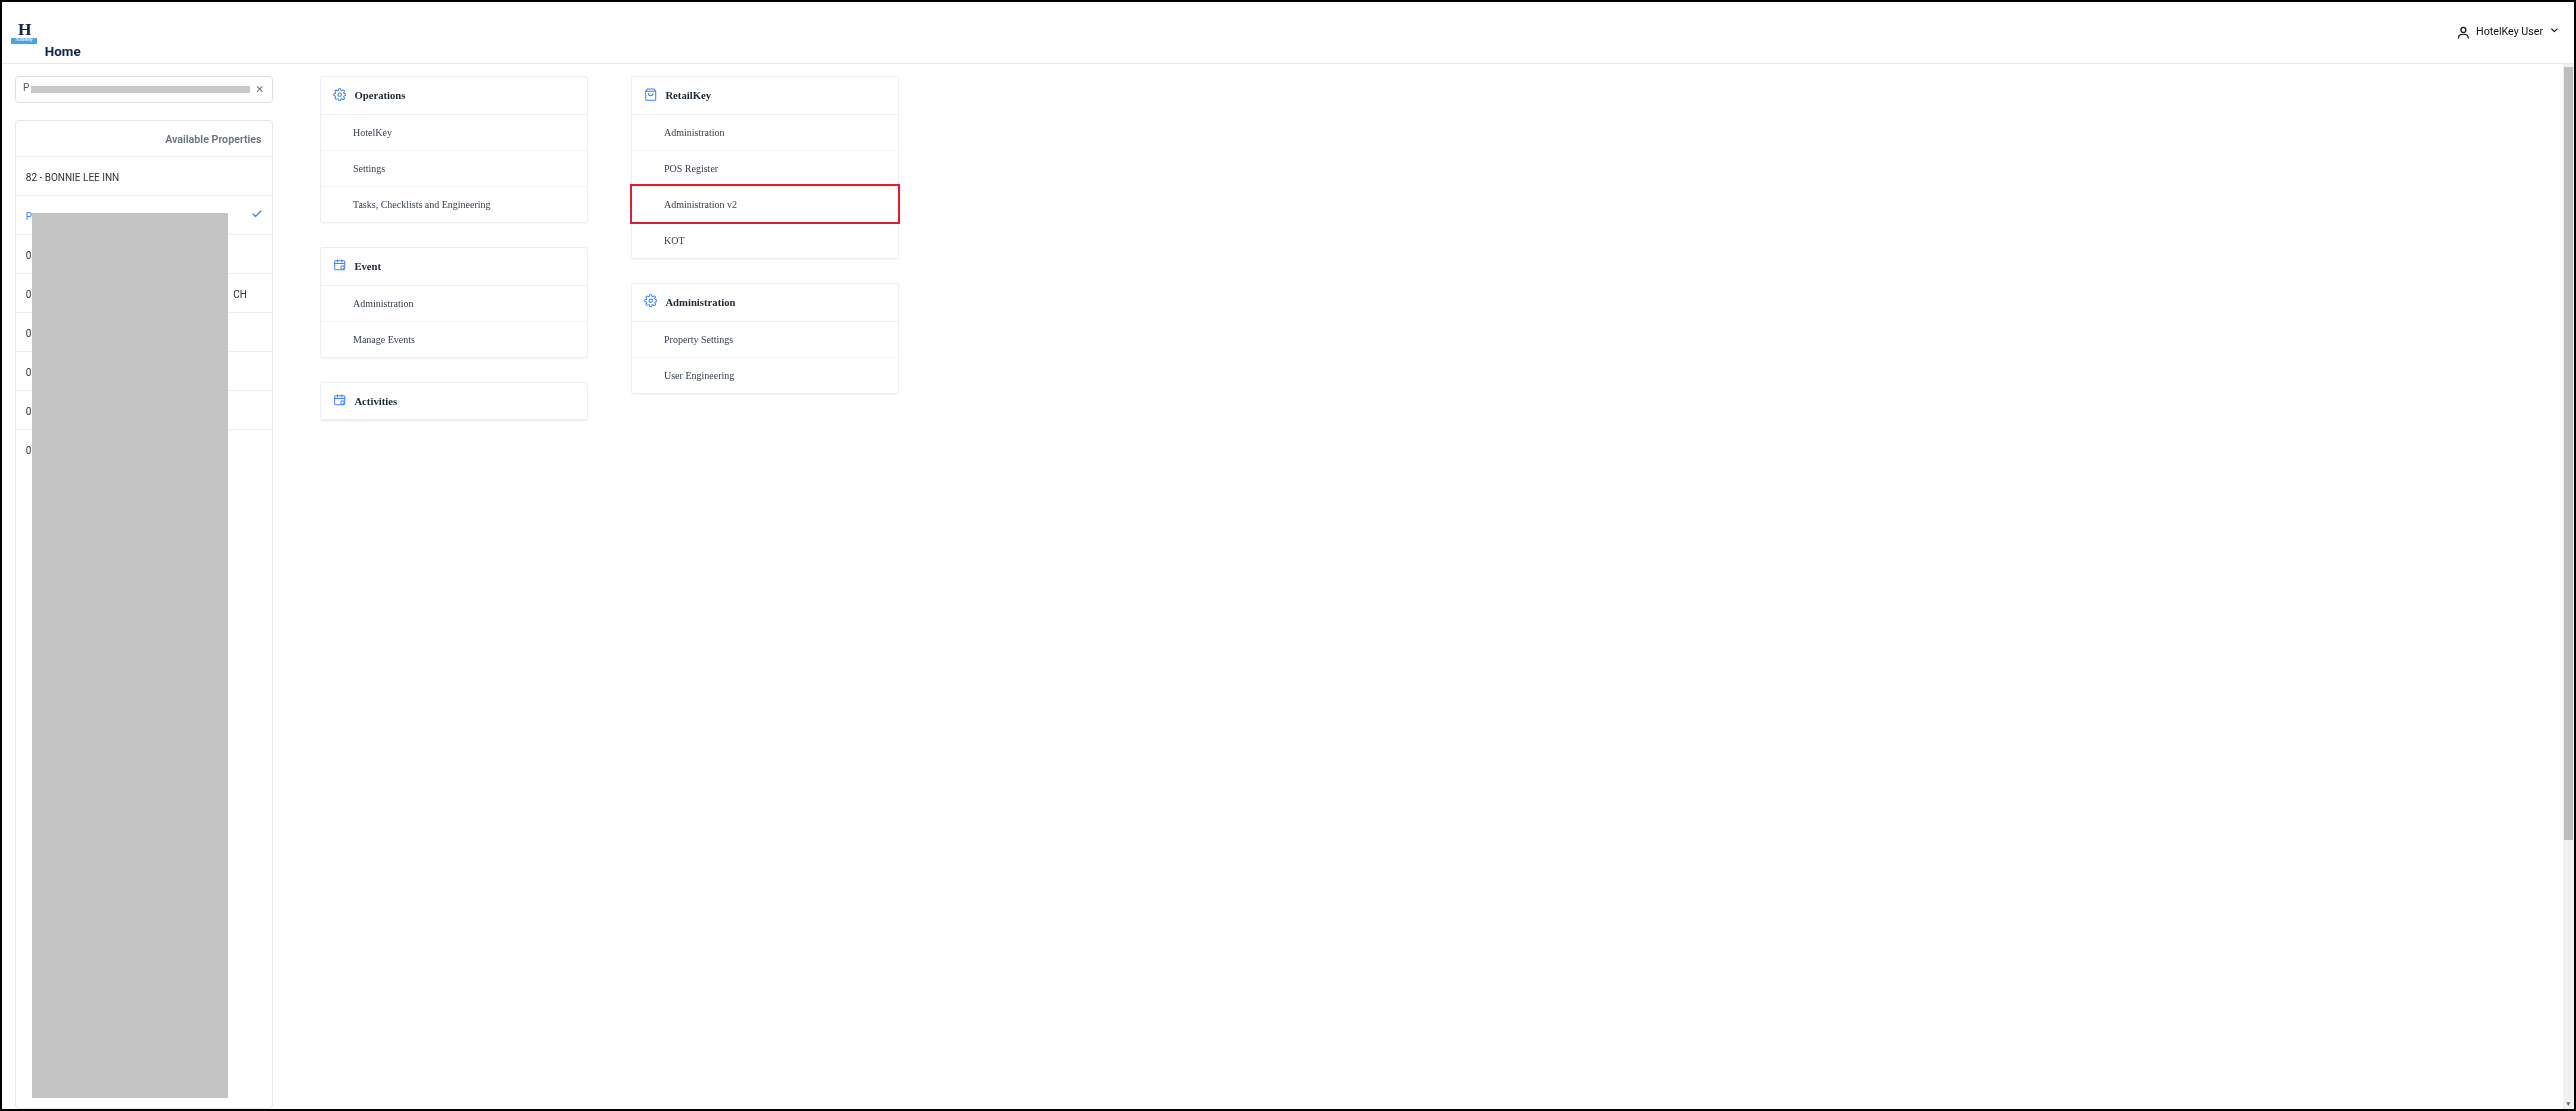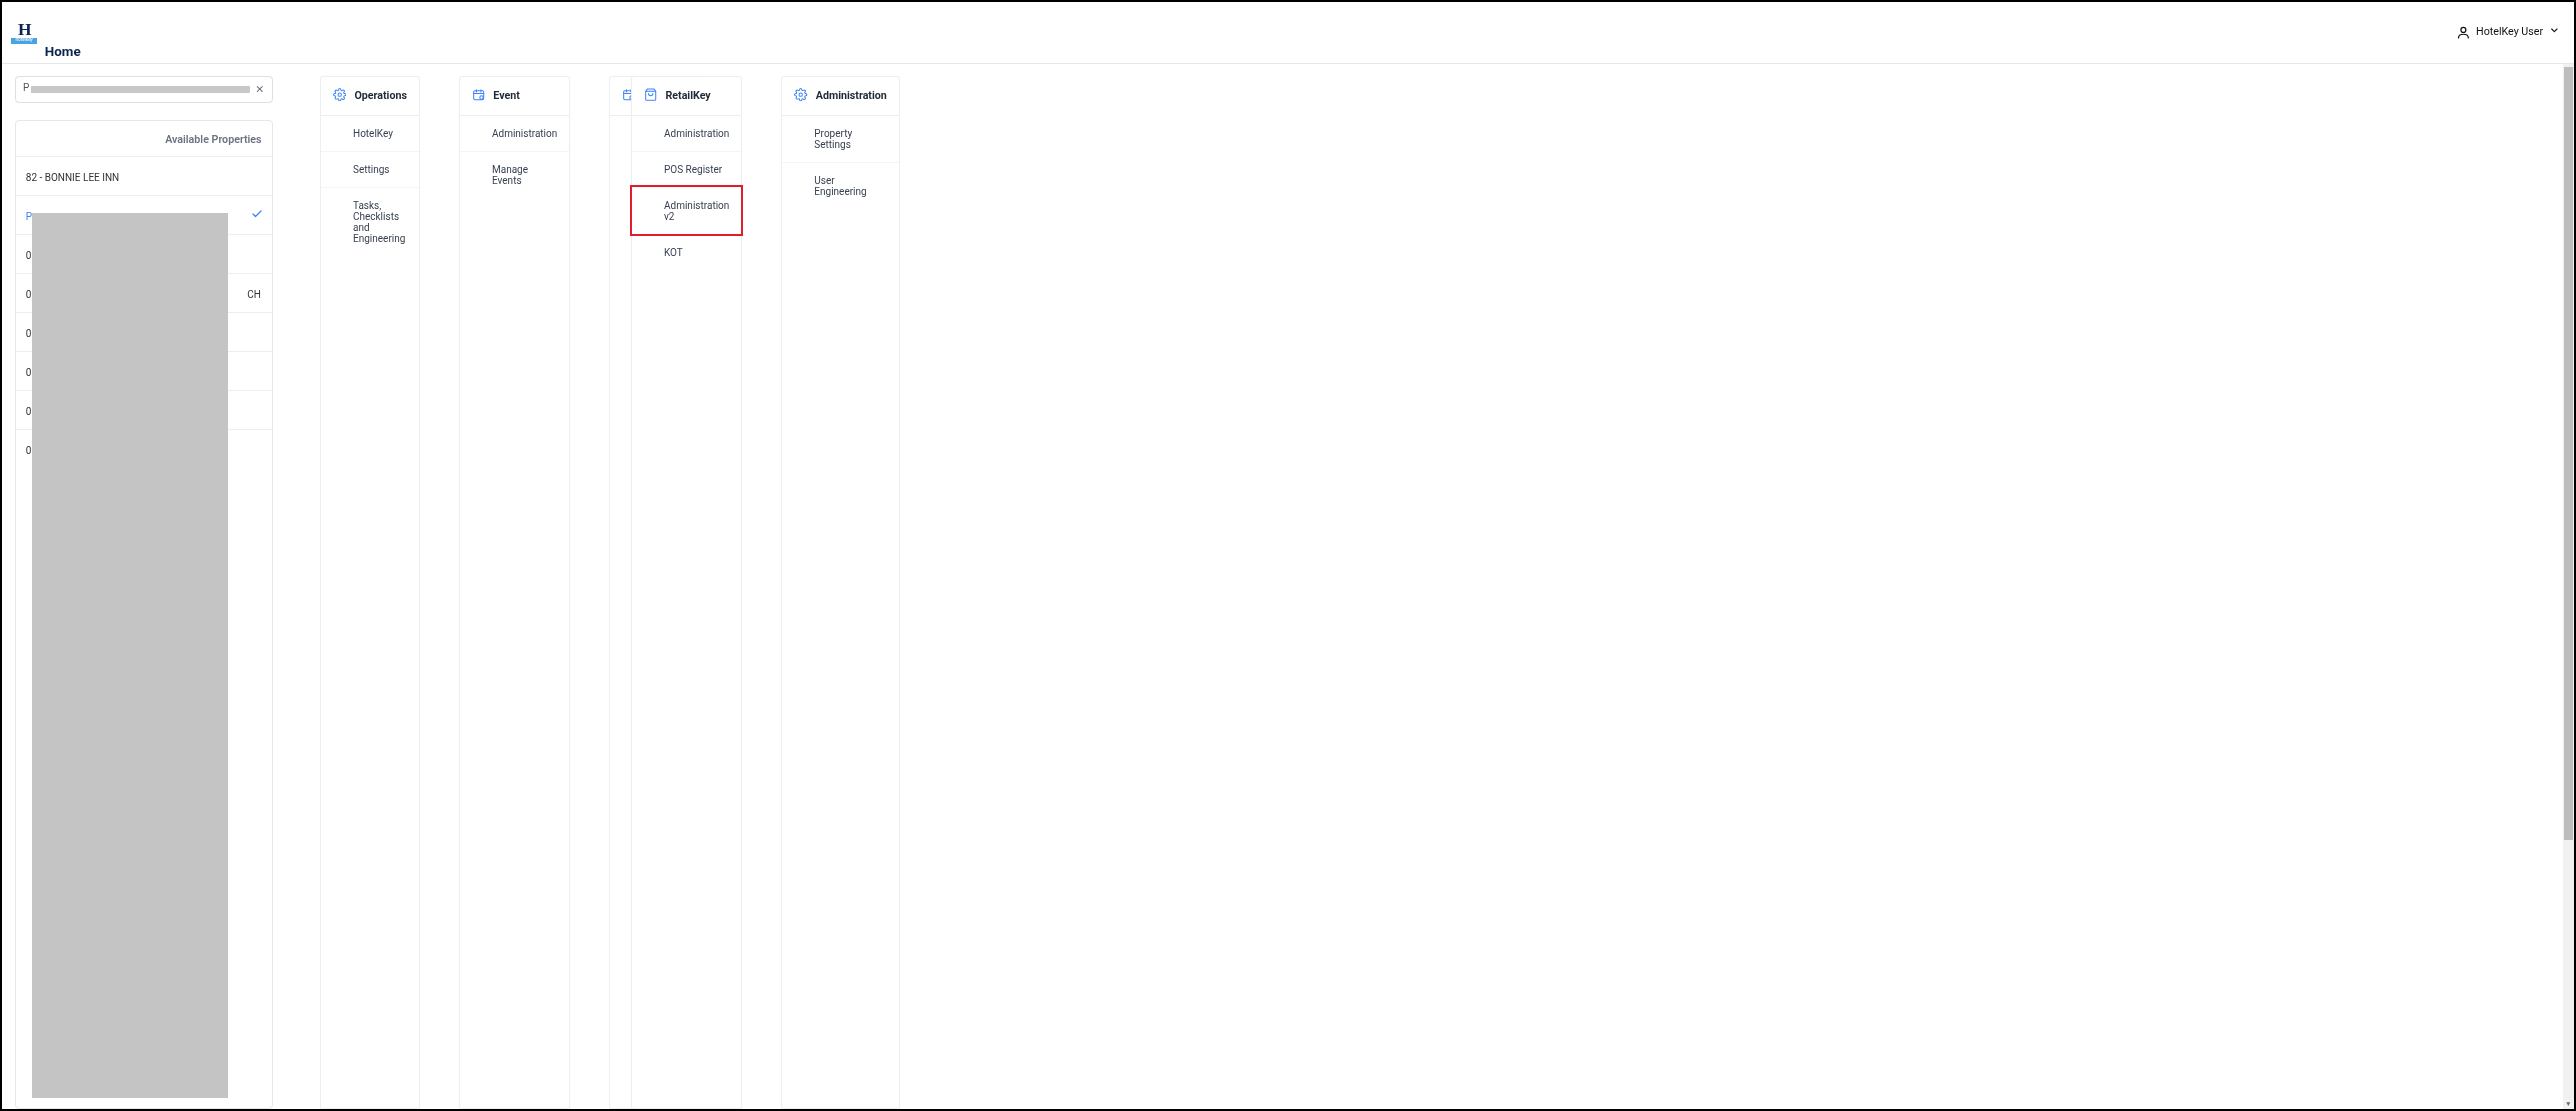--- a/index.html
+++ b/index.html
@@ -168,21 +168,21 @@
   }
 
   
   .main-cols {
     flex: 1;
     display: flex;
     gap: 43px;
     padding: 12px 23px 0 40px;
     overflow-y: auto;
   }
-  .col { width: 268px; display: flex; flex-direction: row; gap: 39px; }
+  .col { width: 268px; display: flex; flex-direction: column; gap: 24px; font-family: Liberation Serif, serif; }
   .card {
     border: 0.7px solid #eceff2;
     border-radius: 2.7px;
     background: #fff;
     box-shadow: 0 0.7px 1.3px rgba(0,0,0,0.04);
   }
   .card-header {
     display: flex;
     align-items: center;
     gap: 8px;
@@ -275,21 +275,21 @@
                 <span>P</span>
                 <span class="check-mark"><svg width="12" height="12" viewBox="0 0 24 24" fill="none" stroke="#3b82f6" stroke-width="2.5" stroke-linecap="round" stroke-linejoin="round">
                     <polyline points="20 6 9 17 4 12"></polyline>
                   </svg></span>
               </div>
               <div class="avail-item">
                 <span>0</span>
               </div>
               <div class="avail-item">
                 <span>0</span>
-                <span style="margin-left: auto; margin-right: 2px;">CH</span>
+                <span style="margin-left: auto; margin-right: 16px;">CH</span>
               </div>
               <div class="avail-item">
                 <span>0</span>
               </div>
               <div class="avail-item">
                 <span>0</span>
               </div>
               <div class="avail-item">
                 <span>0</span>
               </div>

